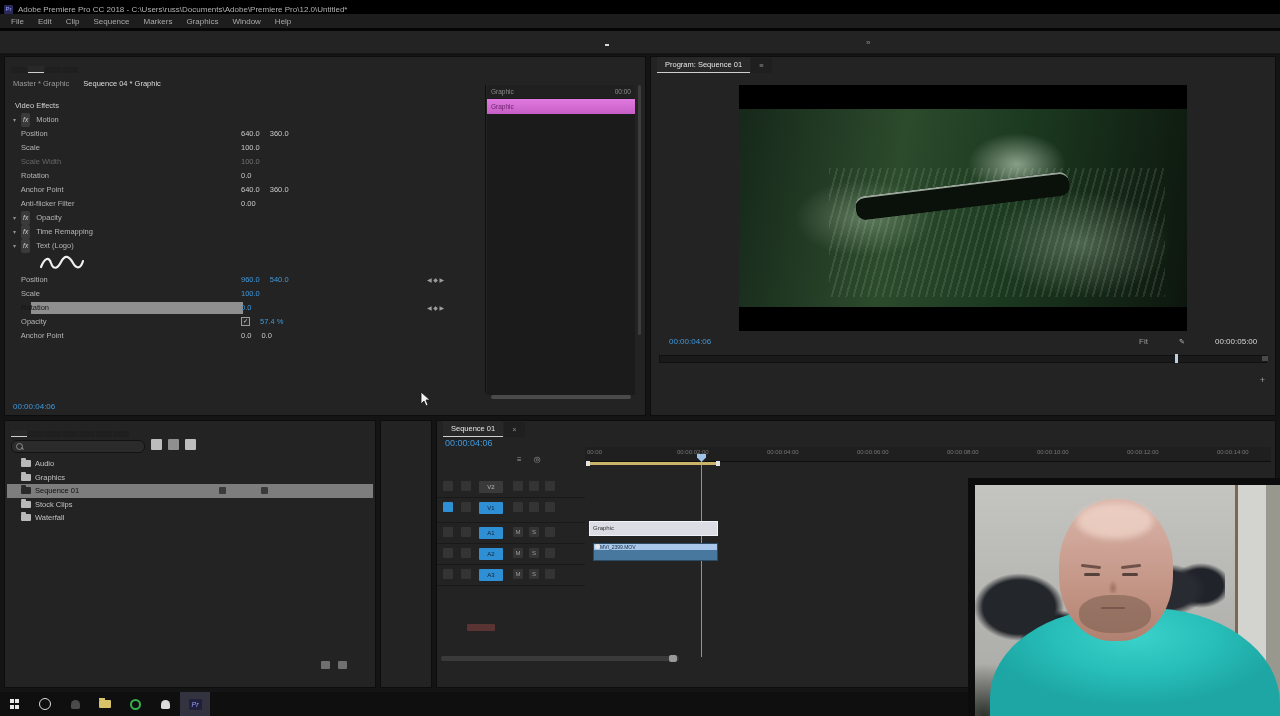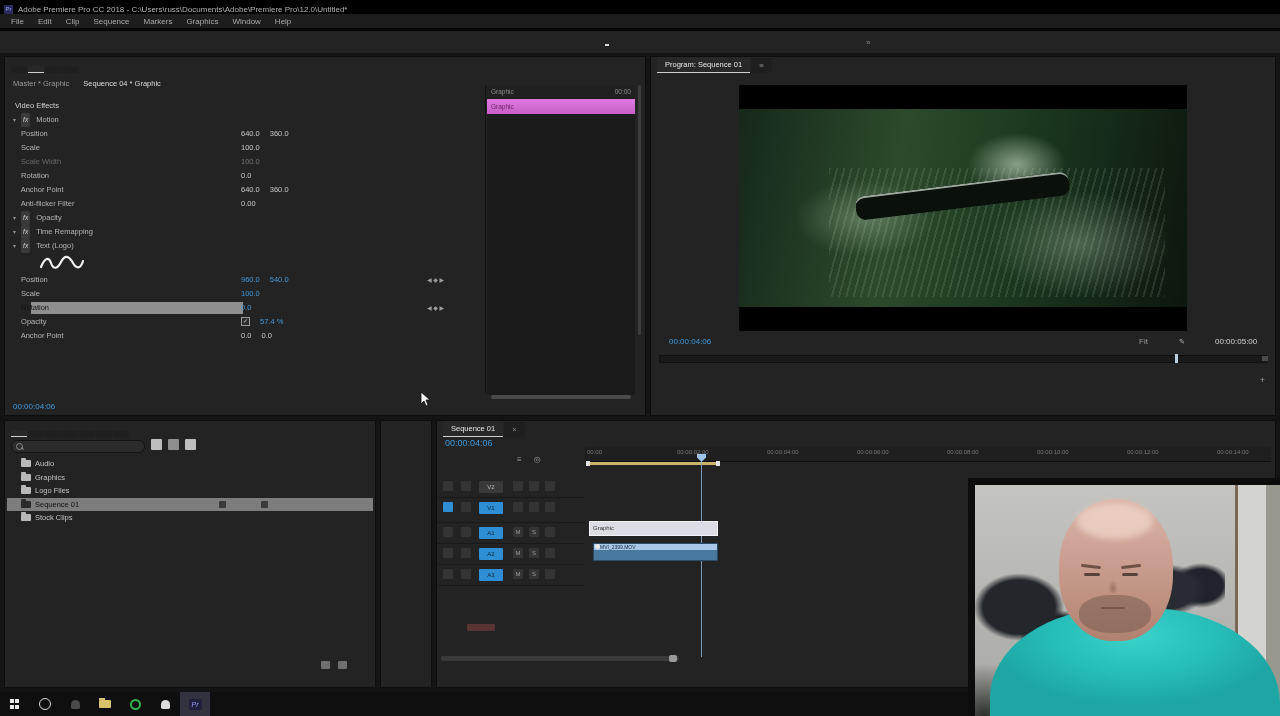--- a/index.html
+++ b/index.html
@@ -562,34 +562,34 @@
       <div class="pj-row">
           <span class="icn-bin"></span>
           <span>Audio</span>
 
         </div>
         <div class="pj-row">
           <span class="icn-bin"></span>
           <span>Graphics</span>
 
         </div>
-        <div class="pj-row">
-          <span class="icn-bin"></span>
-          <span>Logo Files</span>
-
-        </div>
         <div class="pj-row selected">
           <span class="icn-bin"></span>
           <span>Sequence 01</span>
           <span class="usage u1"></span>
           <span class="usage u2"></span>
         </div>
         <div class="pj-row">
           <span class="icn-bin"></span>
           <span>Stock Clips</span>
+
+        </div>
+        <div class="pj-row">
+          <span class="icn-bin"></span>
+          <span>Waterfall</span>
 
         </div>
     </div>
     <div class="pj-foot">
       <i></i>
       <i></i>
     </div>
   </div>
 
   <div id="tools" class="panel">

